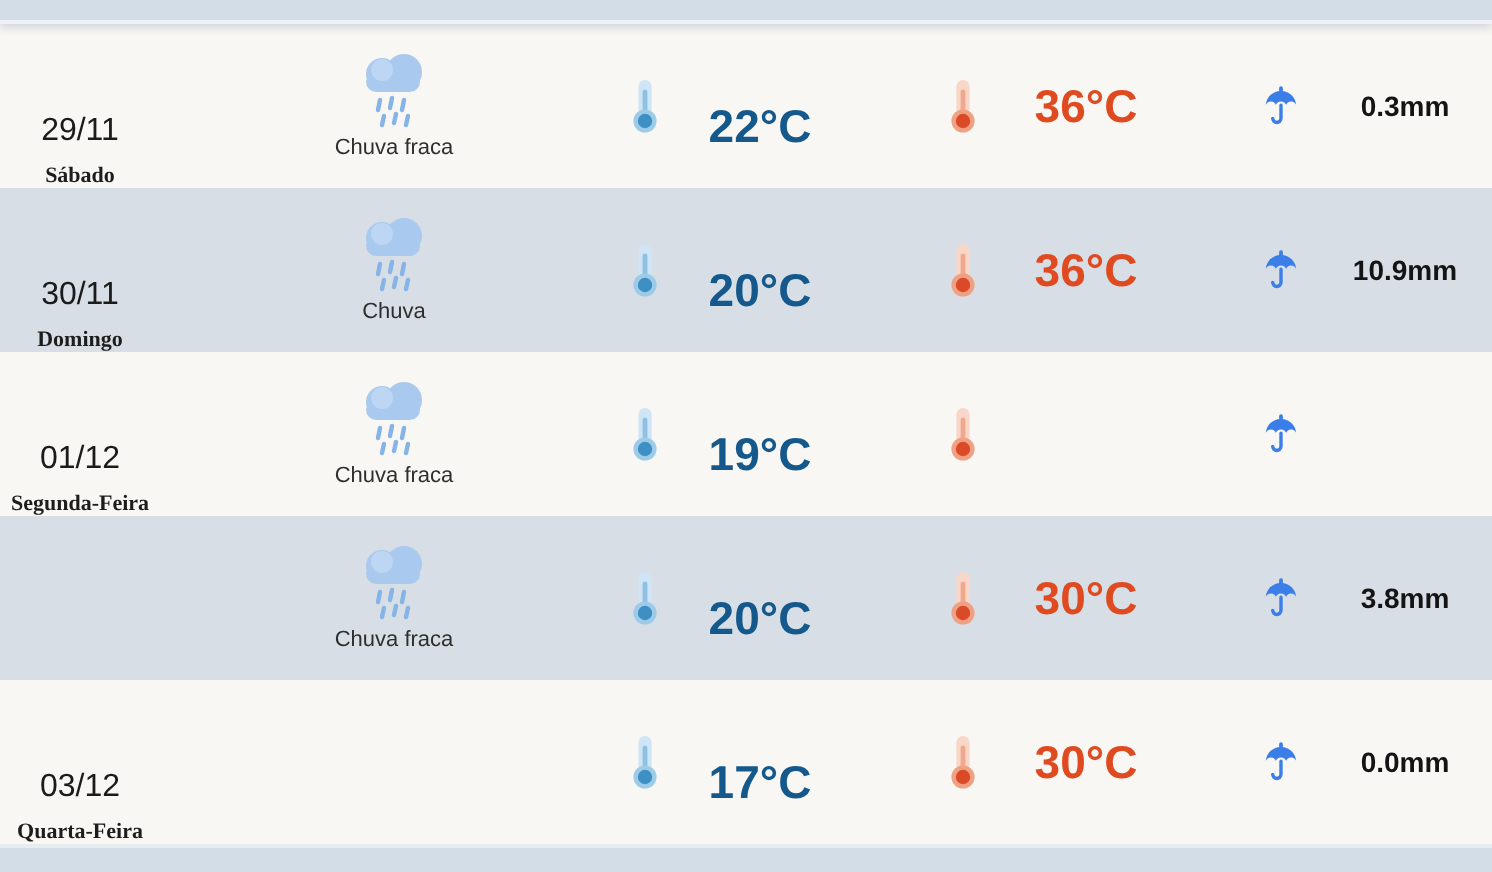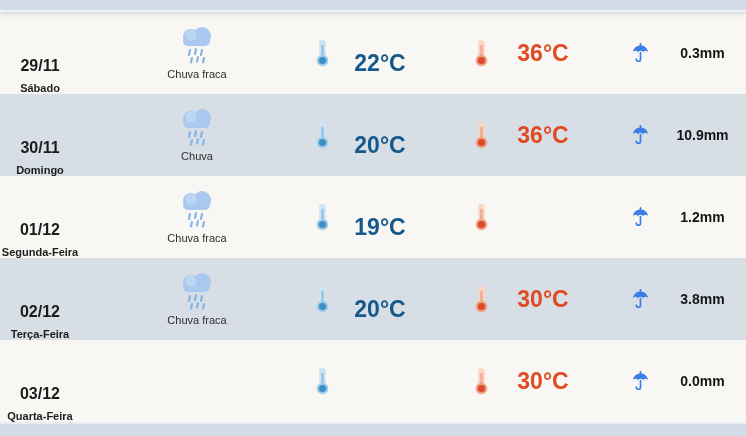--- a/index.html
+++ b/index.html
@@ -34,24 +34,24 @@
   .cell{display:flex;align-items:center;justify-content:center;height:100%;}
   .c-date{grid-column:1;flex-direction:column;}
   .c-cond{grid-column:2;flex-direction:column;}
   .c-minicon{grid-column:3;}
   .c-mintemp{grid-column:4;margin-top:21px;}
   .c-maxicon{grid-column:6;}
   .c-maxtemp{grid-column:7;}
   .c-umb{grid-column:9;}
   .c-rain{grid-column:10;padding-left:10px;box-sizing:border-box;}
   .date{
-    font-size:16px;font-weight:bold;color:#1b1b1b;margin-bottom:7px;margin-top:45px;
+    font-size:16px;font-weight:normal;color:#1b1b1b;margin-bottom:7px;margin-top:45px;
   }
   .day{
-    font-size:11px;font-weight:bold;color:#1d1d1d;
+    font-size:11px;font-weight:bold;color:#1d1d1d;font-family:Liberation Serif, serif;
   }
   .cond-label{
     font-size:11px;font-weight:normal;color:#2e2e2e;margin-top:4px;
   }
   .temp{font-size:23px;font-weight:bold;letter-spacing:0;}
   .temp.min{color:var(--min-temp,#15598c);}
   .temp.max{color:var(--max-temp,#e04a20);text-align:right;}
   .rain-amount{font-size:14px;font-weight:bold;color:#141414;}
   .icon-box{display:flex;align-items:center;justify-content:center;}
 </style>
@@ -241,30 +241,25 @@
 
 
     <div class="cell c-umb icon-box">
       <svg width="18" height="21" viewBox="0 0 18 21">
         <line x1="9" y1="0.5" x2="9" y2="2.5" stroke="#3c7ee8" stroke-width="2" stroke-linecap="round"></line>
         <path d="M9 2 C4.2 2 1 5.8 1 9.6 a2.65 2 0 0 1 5.3 0 a2.7 2 0 0 1 5.4 0 a2.65 2 0 0 1 5.3 0 C17 5.8 13.8 2 9 2 Z" fill="#3c7ee8"></path>
         <path d="M9 9.6 V16.5 a2.2 2.2 0 0 1 -4.4 0" fill="none" stroke="#3c7ee8" stroke-width="1.8" stroke-linecap="round"></path>
       </svg>
     </div>
 
-    <div class="cell c-rain rain-amount">1.2mm</div>
-
-  </div>
-
-  <div class="row">
-
-    <div class="cell c-date">
-      <div class="date">02/12</div>
-      <div class="day">Terça-Feira</div>
-    </div>
+
+  </div>
+
+  <div class="row">
+
 
     <div class="cell c-cond">
       <span class="icon-box">
         <svg width="44" height="38" viewBox="0 0 44 38">
           <g fill="#a9c9ee">
             <circle cx="16" cy="11" r="8"></circle>
             <circle cx="27" cy="10" r="9"></circle>
             <rect x="8" y="10" width="27" height="10" rx="5"></rect>
           </g>
           <circle cx="16" cy="9" r="5.5" fill="#c6dcf6" opacity="0.7"></circle>
@@ -326,20 +321,21 @@
 
     <div class="cell c-minicon icon-box">
       <svg width="15" height="28" viewBox="0 0 15 28">
         <rect x="4.2" y="1" width="6.6" height="18" rx="3.3" fill="#cfe4f4"></rect>
         <line x1="7.5" y1="7" x2="7.5" y2="17" stroke="#8fc2e2" stroke-width="2.4" stroke-linecap="round"></line>
         <circle cx="7.5" cy="21.5" r="5.8" fill="#9ecbe8"></circle>
         <circle cx="7.5" cy="21.5" r="3.6" fill="#3e8fc4"></circle>
       </svg>
     </div>
 
+    <div class="cell c-mintemp temp min">17°C</div>
 
     <div class="cell c-maxicon icon-box">
       <svg width="15" height="28" viewBox="0 0 15 28">
         <rect x="4.2" y="1" width="6.6" height="18" rx="3.3" fill="#f8d6c8"></rect>
         <line x1="7.5" y1="7" x2="7.5" y2="17" stroke="#f0a88e" stroke-width="2.4" stroke-linecap="round"></line>
         <circle cx="7.5" cy="21.5" r="5.8" fill="#f0a183"></circle>
         <circle cx="7.5" cy="21.5" r="3.6" fill="#da4a28"></circle>
       </svg>
     </div>
 

